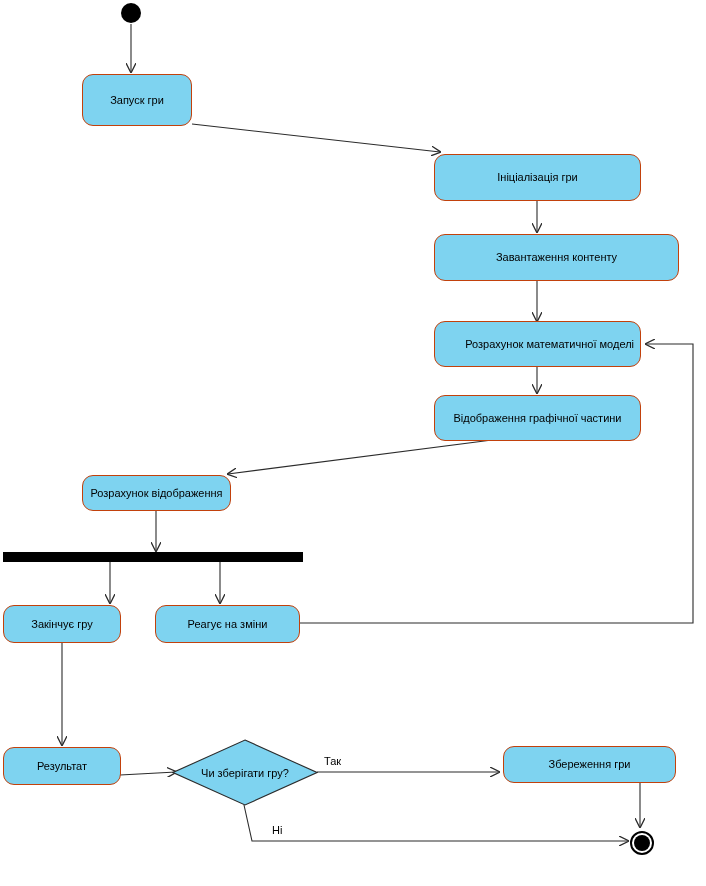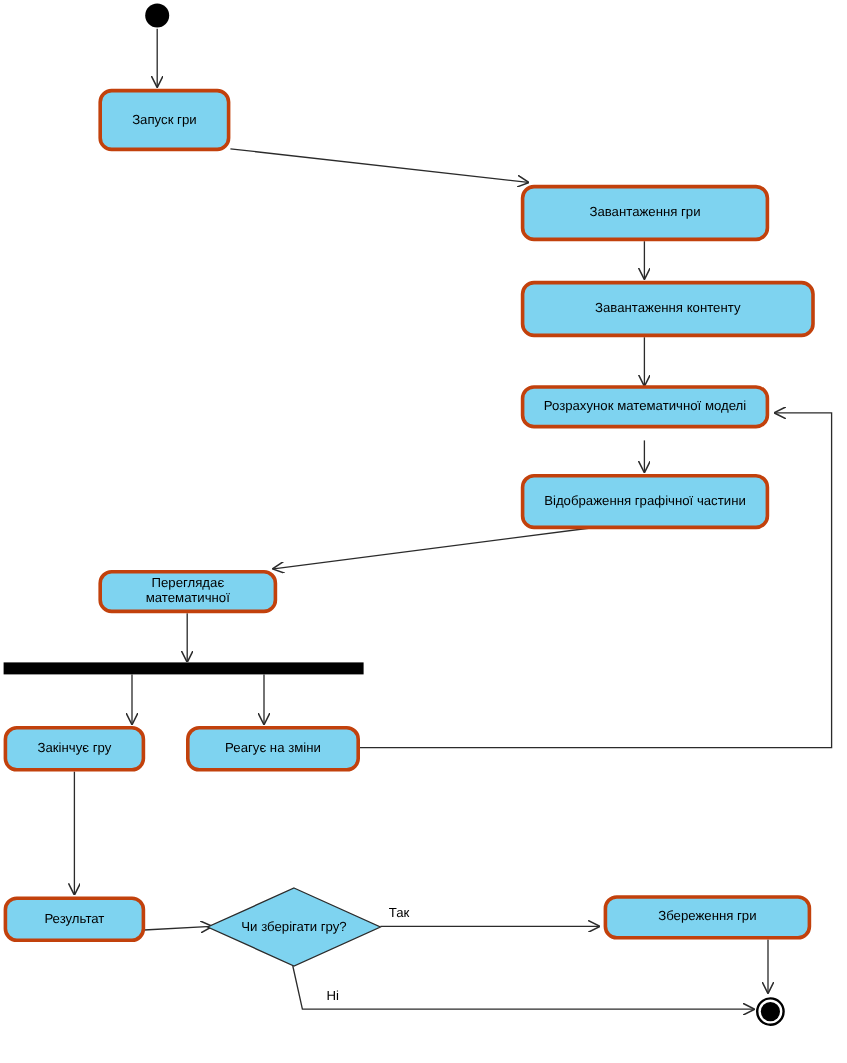--- a/index.html
+++ b/index.html
@@ -21,21 +21,21 @@
     position: absolute;
     left: 0;
     top: 0;
     width: 706px;
     height: 886px;
   }
   .node {
     position: absolute;
     box-sizing: border-box;
     background: #7ed3f0;
-    border: 3px solid #c2410c;
+    border: 1px solid #c2410c;
     border-radius: 11px;
     display: flex;
     align-items: center;
     justify-content: center;
     color: #000000;
     font-size: 11px;
     line-height: 13px;
     text-align: center;
     padding: 0 6px;
     z-index: 3;
@@ -138,37 +138,37 @@
     </g>
   </svg>
 
   <div class="startnode" style="left:121px; top:3px; width:20px; height:20px;"></div>
 
   <div class="node" style="left:82px; top:74px; width:110px; height:52px;">
     <span>Запуск гри</span>
   </div>
 
   <div class="node" style="left:434px; top:154px; width:207px; height:47px;">
-    <span>Завантаження гри</span>
+    <span>Ініціалізація гри</span>
   </div>
 
   <div class="node" style="left:434px; top:234px; width:245px; height:47px;">
     <span>Завантаження контенту</span>
   </div>
 
-  <div class="node" style="left:434px; top:321px; width:207px; height:36px;">
+  <div class="node" style="left:434px; top:321px; width:207px; height:46px;justify-content:flex-end;">
     <span>Розрахунок математичної моделі</span>
   </div>
 
   <div class="node" style="left:434px; top:395px; width:207px; height:46px;">
     <span>Відображення графічної частини</span>
   </div>
 
   <div class="node" style="left:82px; top:475px; width:149px; height:36px;">
-    <span>Переглядає математичної</span>
+    <span>Розрахунок відображення</span>
   </div>
 
   <div class="forkbar" style="left:3px; top:552px; width:300px; height:10px;"></div>
 
   <div class="node" style="left:3px; top:605px; width:118px; height:38px;">
     <span>Закінчує гру</span>
   </div>
 
   <div class="node" style="left:155px; top:605px; width:145px; height:38px;">
     <span>Реагує на зміни</span>

